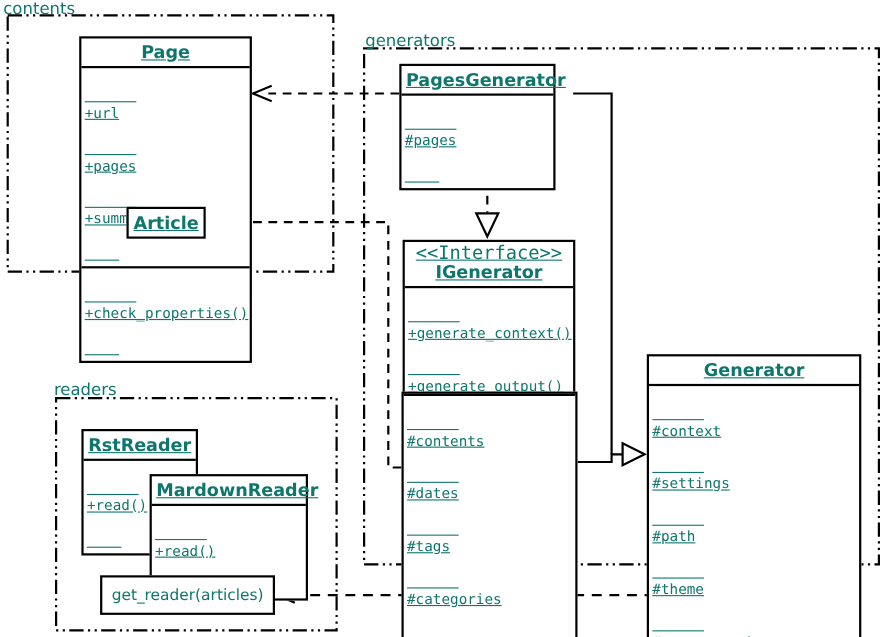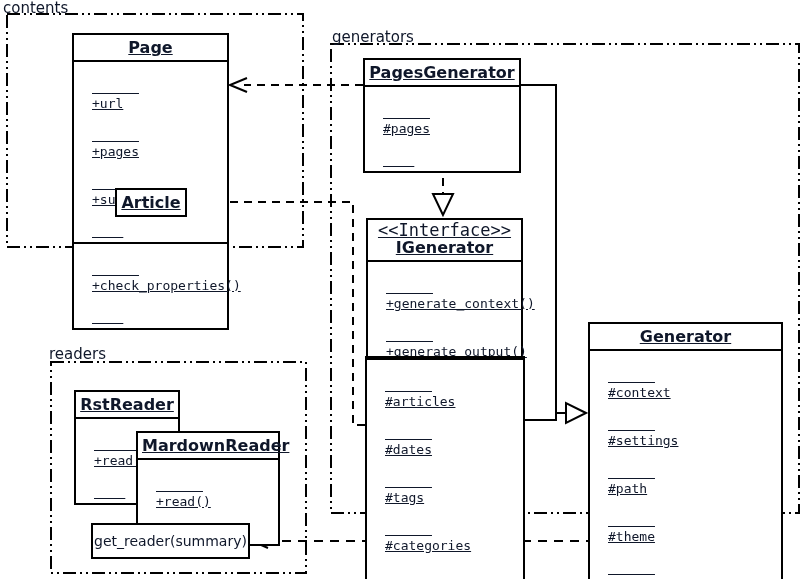--- a/index.html
+++ b/index.html
@@ -1,24 +1,24 @@
 <!DOCTYPE html>
 <html><head>
 <meta charset="utf-8">
 <style>
   html,body{margin:0;padding:0;background:#fff;}
   #canvas{position:relative;width:803px;height:579px;background:#ffffff;overflow:hidden;
-          font-family:"DejaVu Sans",sans-serif;color:#0f172a;}
+          font-family:"DejaVu Sans",sans-serif;color:#0f766e;}
   #lines{position:absolute;left:0;top:0;z-index:1;}
   .uml-class{position:absolute;background:#fff;border:2px solid #000;box-sizing:border-box;z-index:2;text-decoration:underline;}
   .uml-title{font-family:"DejaVu Sans",sans-serif;font-weight:bold;font-size:16px;line-height:19px;
              text-align:center;padding:3px 4px;white-space:nowrap;}
   .stereo{font-family:"DejaVu Sans Mono",monospace;font-weight:normal;font-size:17px;line-height:15px;
           text-align:center;white-space:nowrap;}
-  .sec{border-top:2px solid #000;padding:2px 18px;font-family:"DejaVu Sans Mono",monospace;
+  .sec{border-top:2px solid #000;padding:2px 3px;font-family:"DejaVu Sans Mono",monospace;
        font-size:13px;line-height:16px;white-space:pre;}
   .pkg-label{position:absolute;z-index:2;font-size:15px;line-height:15px;white-space:nowrap;}
   .fn-box{position:absolute;background:#fff;border:2px solid #000;box-sizing:border-box;z-index:2;
           display:flex;align-items:center;justify-content:center;font-size:14px;white-space:nowrap;}
 </style>
 </head>
 <body>
 
 <div id="canvas">
 
@@ -88,41 +88,41 @@
     </div>
     <div class="sec">
       <div>+check_properties()</div>
     </div>
   </div>
 
   <div class="uml-class" style="left:115px;top:188px;width:72px;">
     <div class="uml-title">Article</div>
   </div>
 
-  <div class="uml-class" style="left:363px;top:58px;width:158px;">
+  <div class="uml-class" style="left:363px;top:58px;width:142px;">
     <div class="uml-title">PagesGenerator</div>
     <div class="sec">
       <div>#pages</div>
     </div>
   </div>
 
   <div class="uml-class" style="left:366px;top:218px;width:157px;">
     <div class="uml-title">
       <div class="stereo">&lt;&lt;Interface&gt;&gt;</div>
       <div>IGenerator</div>
     </div>
     <div class="sec">
       <div>+generate_context()</div>
       <div>+generate_output()</div>
     </div>
   </div>
 
   <div class="uml-class" style="left:365px;top:356px;width:160px;">
     <div class="sec">
-      <div>#articles</div>
+      <div>#contents</div>
       <div>#dates</div>
       <div>#tags</div>
       <div>#categories</div>
     </div>
 
   </div>
 
   <div class="uml-class" style="left:588px;top:322px;width:195px;">
     <div class="uml-title">Generator</div>
     <div class="sec">
@@ -144,16 +144,16 @@
   </div>
 
   <div class="uml-class" style="left:136px;top:431px;width:144px;">
     <div class="uml-title">MardownReader</div>
     <div class="sec">
       <div>+read()</div>
     </div>
   </div>
 
   <div class="fn-box" style="left:91px;top:523px;width:159px;height:36px;">
-    <span>get_reader(summary)</span>
+    <span>get_reader(articles)</span>
   </div>
 
 </div>
 
 </body></html>

